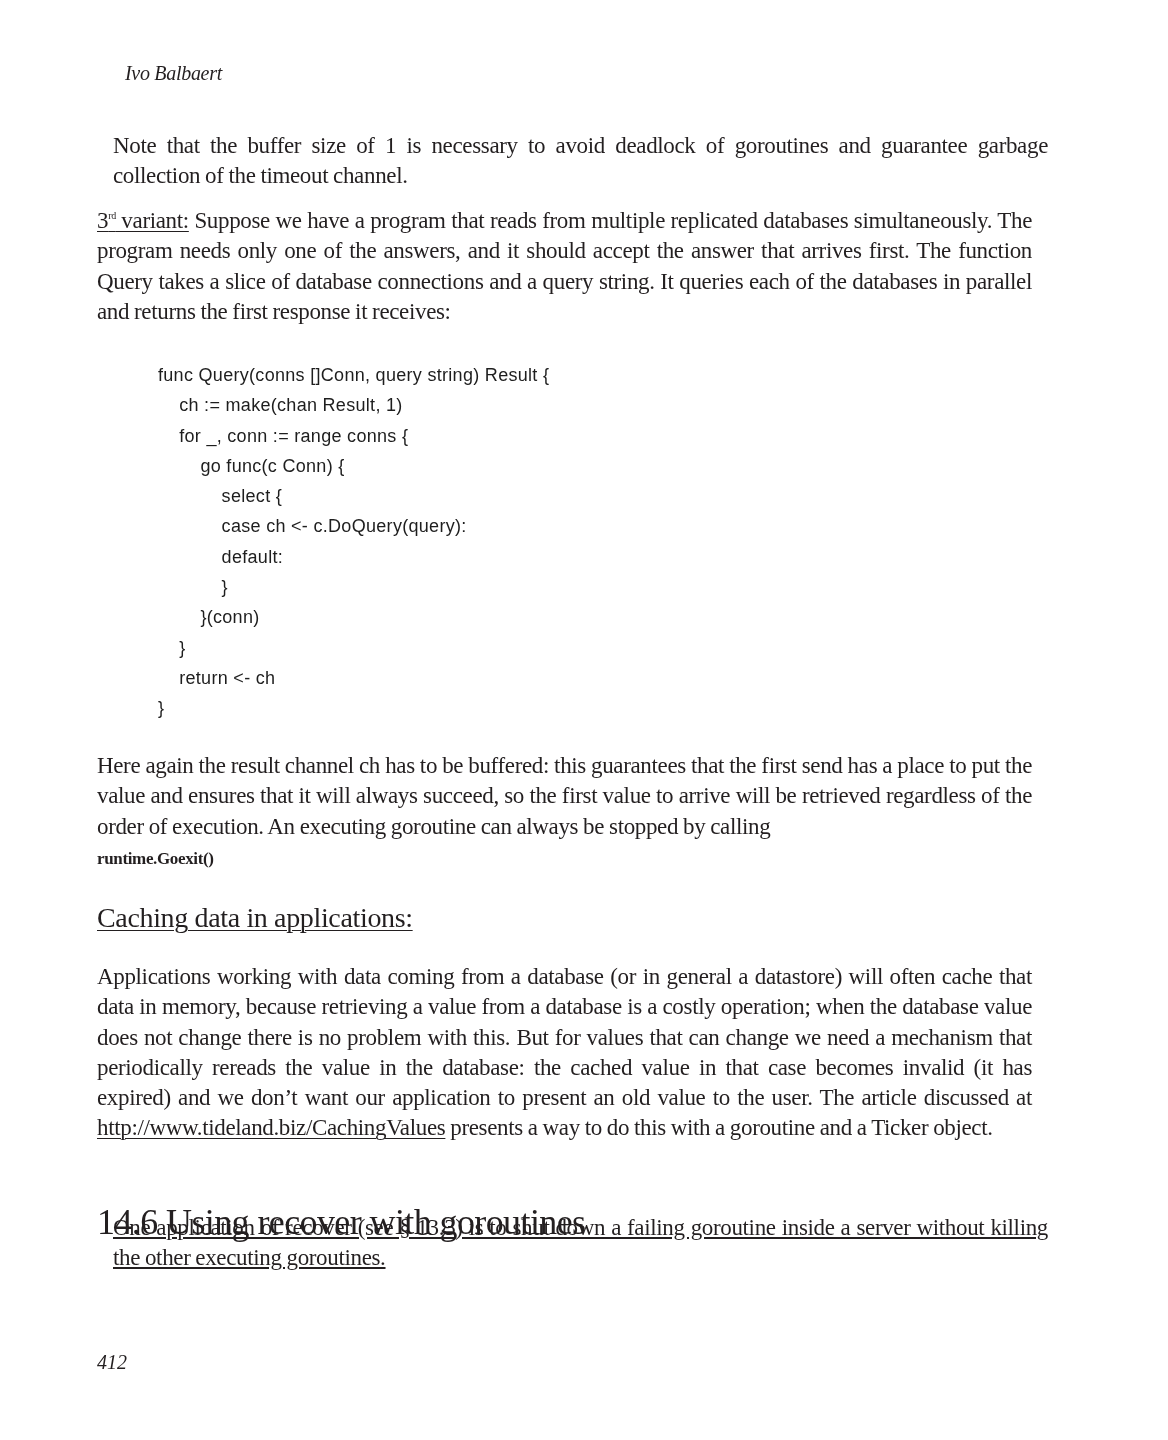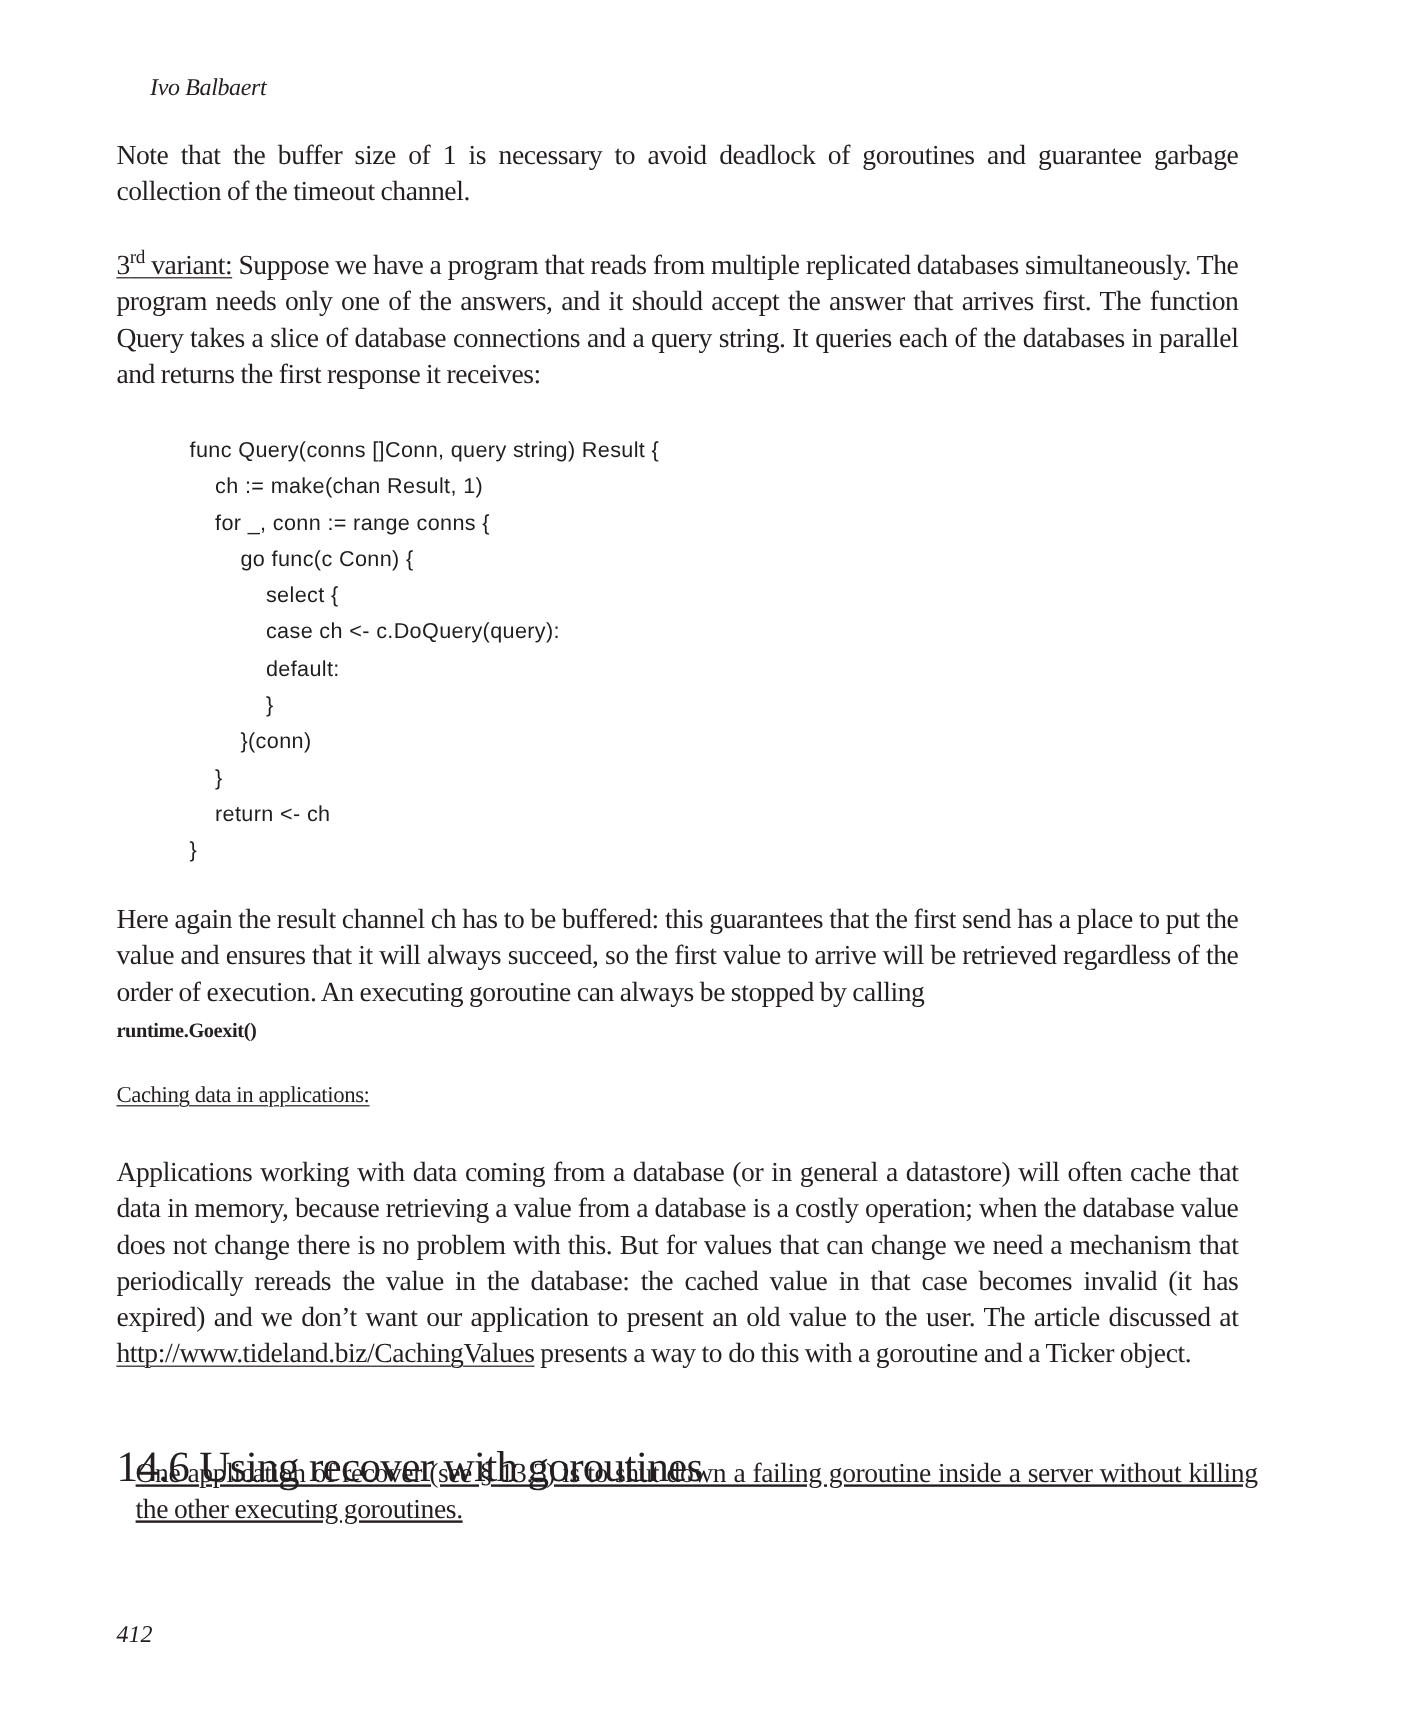--- a/index.html
+++ b/index.html
@@ -3,37 +3,37 @@
 <meta charset="utf-8">
 <style>
   html, body { margin: 0; padding: 0; background: #ffffff; }
   body { width: 1168px; height: 1440px; position: relative; overflow: hidden; color: #231f20;
          font-family: "Liberation Serif", "DejaVu Serif", serif; }
   .page { position: absolute; left: 97px; top: 0; width: 935px; }
   .running-head { position: absolute; top: 62px; left: 0; font-style: italic; font-size: 20px; letter-spacing: -0.3px; margin-left: 28px; }
   .para { position: absolute; left: 0; width: 935px; font-size: 23px; line-height: 30.3px; text-align: justify;
           letter-spacing: -0.35px; word-spacing: -0.5px; }
   .u { text-decoration: underline; text-underline-offset: 3px; text-decoration-thickness: 1px; }
-  sup.ord { font-size: 16px; vertical-align: 9px; line-height: 0; }
+  sup.ord { font-size: 10px; vertical-align: 9px; line-height: 0; }
   .code { position: absolute; left: 61px; top: 360px; margin: 0; font-family: Liberation Sans, sans-serif;
           font-size: 18px; line-height: 30.3px; color: #1e1e1e; white-space: pre; letter-spacing: 0.3px; }
   .inline-code { font-family: Liberation Serif, serif; font-weight: bold; font-size: 17px; }
-  .subhead { position: absolute; left: 0; top: 902px; font-size: 19px; letter-spacing: -0.35px; }
+  .subhead { position: absolute; left: 0; top: 902px; font-size: 28px; letter-spacing: -0.35px; }
   .section-title { position: absolute; left: 0; top: 1201px; font-size: 36px; font-weight: normal; letter-spacing: -0.6px; }
   .page-number { position: absolute; top: 1351px; left: 0; width: 935px; text-align: left; font-size: 20px; font-style: italic; }
   a.link { color: inherit; }
 </style>
 </head>
 <body>
 
 <div class="page">
 
   <div class="running-head">Ivo Balbaert</div>
 
-  <p class="para" style="top:115px; margin:0;">Note that the buffer size of 1 is necessary to avoid deadlock of goroutines and guarantee garbage collection of the timeout channel.</p>
+  <p class="para" style="top:115px; margin:16px;">Note that the buffer size of 1 is necessary to avoid deadlock of goroutines and guarantee garbage collection of the timeout channel.</p>
 
   <p class="para" style="top:206px; margin:0;"><span class="u"><span>3</span><sup class="ord">rd</sup><span> variant:</span></span><span> Suppose we have a program that reads from multiple replicated databases simultaneously. The program needs only one of the answers, and it should accept the answer that arrives first. The function Query takes a slice of database connections and a query string. It queries each of the databases in parallel and returns the first response it receives:</span></p>
 
   <pre class="code" id="code-block"><span>func Query(conns []Conn, query string) Result {
 </span><span>    ch := make(chan Result, 1)
 </span><span>    for _, conn := range conns {
 </span><span>        go func(c Conn) {
 </span><span>            select {
 </span><span>            case ch &lt;- c.DoQuery(query):
 </span><span>            default:

